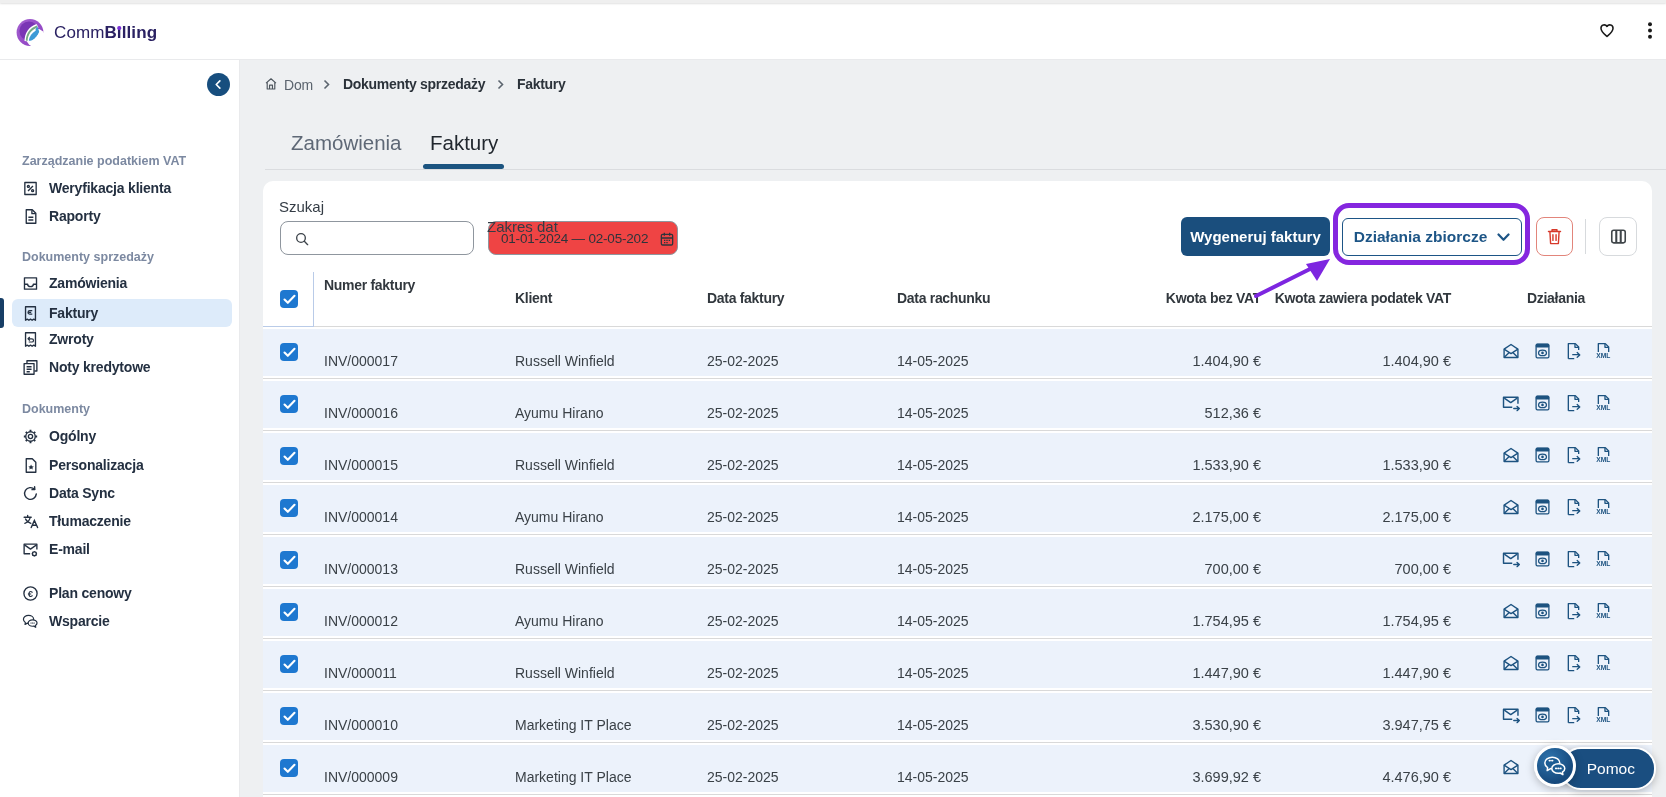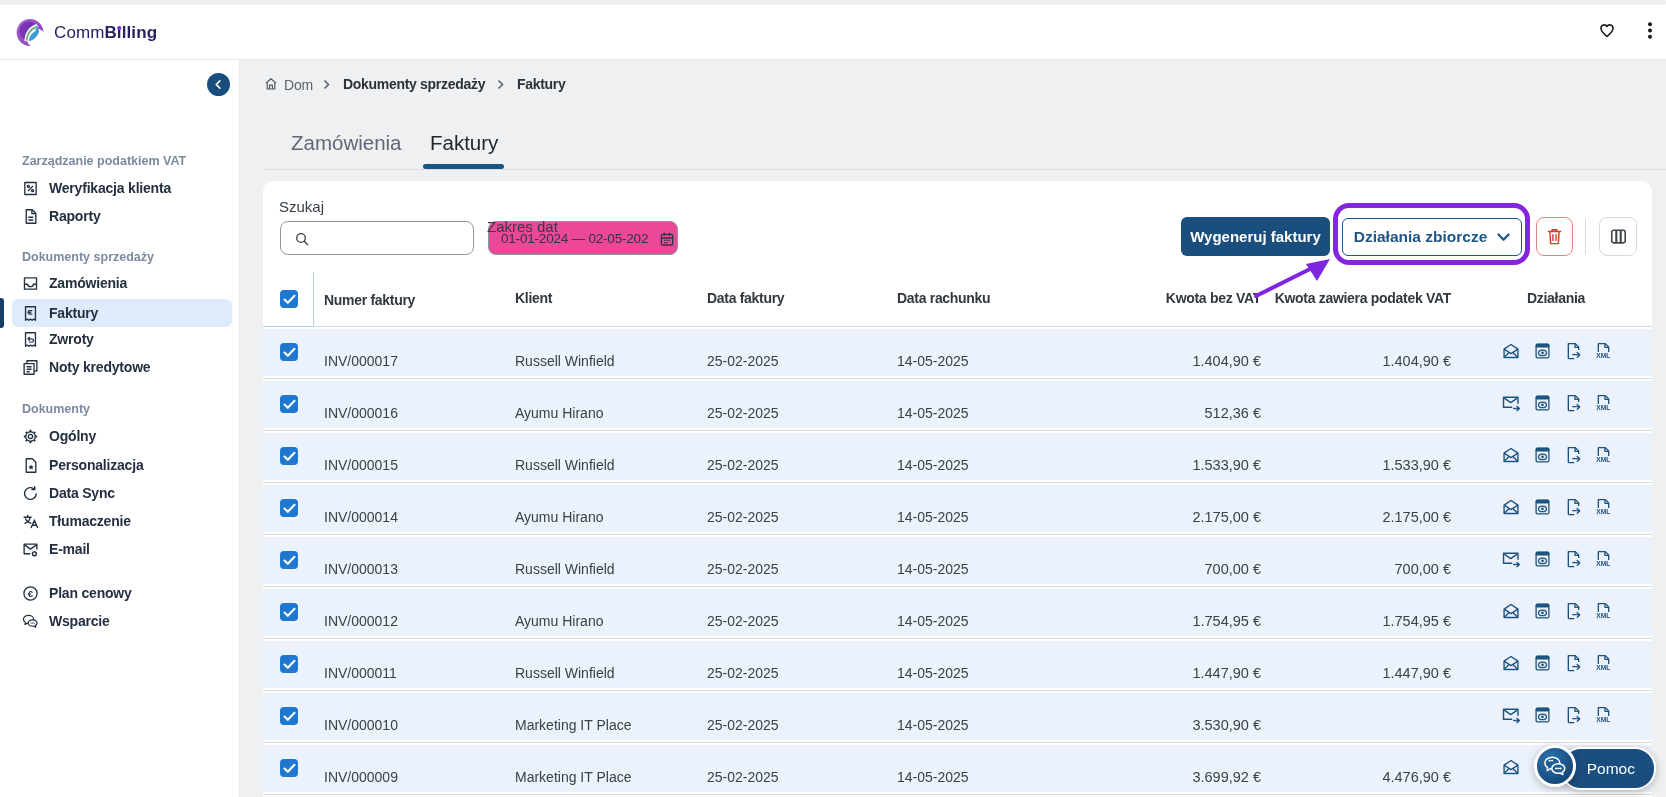--- a/index.html
+++ b/index.html
@@ -26,21 +26,21 @@
 .crumb { position:absolute; font-size:14px; letter-spacing:-0.2px; color:#5b646e; }
 .crumbb { position:absolute; font-size:14px; font-weight:700; letter-spacing:-0.3px; color:#2b323a; }
 
 #tab1 { position:absolute; left:291px; top:131px; font-size:20.5px; color:#5e6876; }
 #tab2 { position:absolute; left:430px; top:131px; font-size:20.5px; color:#21272e; }
 #tabline { position:absolute; left:423px; top:164px; width:81px; height:4.5px; background:#1b5480; border-radius:2.5px; z-index:3; }
 
 #card { position:absolute; left:263px; top:181px; width:1389px; height:616px; background:#fff; border-radius:10px 10px 0 0; }
 .flabel { position:absolute; font-size:15px; color:#343c45; }
 #searchbox { position:absolute; left:280px; top:221px; width:194px; height:34px; border:1px solid #8f969e; border-radius:8px; background:#fff; }
-#datebox { position:absolute; left:488px; top:221px; width:190px; height:34px; border:1px solid #8f969e; border-radius:8px; background:#ec4899; font-size:13.5px; letter-spacing:-0.2px; color:#2e343b; display:flex; align-items:center; padding-left:12px; }
+#datebox { position:absolute; left:488px; top:221px; width:190px; height:34px; border:1px solid #8f969e; border-radius:8px; background:#ef4444; font-size:13.5px; letter-spacing:-0.2px; color:#2e343b; display:flex; align-items:center; padding-left:12px; }
 #btn-gen { position:absolute; left:1181px; top:217px; width:149px; height:39px; background:#1a4e7d; border-radius:6px; color:#fff; font-size:15px; font-weight:700; display:flex; align-items:center; justify-content:center; }
 #btn-bulk { position:absolute; left:1342px; top:218px; width:180px; height:38px; background:#fff; border:1.5px solid #1d5586; border-radius:6px; color:#1d5586; font-size:15.5px; font-weight:700; display:flex; align-items:center; justify-content:center; gap:10px; }
 #purpbox { position:absolute; left:1333px; top:203px; width:197px; height:62px; border:5px solid #8526df; border-radius:16px; z-index:5; }
 #btn-trash { position:absolute; left:1536px; top:217px; width:37px; height:39px; background:#fff; border:1px solid #e2857b; border-radius:8px; display:flex; align-items:center; justify-content:center; }
 #vdiv { position:absolute; left:1585px; top:219px; width:1px; height:35px; background:#d7dadd; }
 #btn-cols { position:absolute; left:1599px; top:217px; width:38px; height:39px; background:#fff; border:1px solid #d7dadd; border-radius:8px; display:flex; align-items:center; justify-content:center; }
 
 .th { position:absolute; font-size:14px; font-weight:700; letter-spacing:-0.3px; color:#32383e; white-space:nowrap; }
 #headcell { position:absolute; left:263px; top:272px; width:51px; height:55px; border-right:1px solid #b9cbe8; border-bottom:1px solid #b9cbe8; }
 #headline { position:absolute; left:314px; top:326px; width:1338px; height:1px; background:#d9d9d9; }
@@ -290,21 +290,21 @@
     </svg>
   </div>
 
 <div id="headcell"></div>
 <div id="headline"></div>
 <div class="cb abs" style="left:280px;top:290px;">
     <svg width="13" height="11" viewBox="0 0 13 11" fill="none" stroke="#fff" stroke-width="2.1" stroke-linecap="round" stroke-linejoin="round">
       <path d="M1.5 5.5 L4.8 8.8 L11.5 1.8"></path>
     </svg>
   </div>
-<div class="th" style="left:324px;top:292px;">Numer faktury</div>
+<div class="th" style="left:324px;top:277px;">Numer faktury</div>
 <div class="th" style="left:515px;top:290px;">Klient</div>
 <div class="th" style="left:707px;top:290px;">Data faktury</div>
 <div class="th" style="left:897px;top:290px;">Data rachunku</div>
 <div class="th" style="right:405px;top:290px;">Kwota bez VAT</div>
 <div class="th" style="right:215px;top:290px;">Kwota zawiera podatek VAT</div>
 <div class="th" style="left:1527px;top:290px;">Działania</div>
 
 <div id="tbody"></div>
 <div id="rows">
     <div class="row" style="top:329px">
@@ -569,20 +569,21 @@
     <div class="cb">
         <svg width="13" height="11" viewBox="0 0 13 11" fill="none" stroke="#fff" stroke-width="2.1" stroke-linecap="round" stroke-linejoin="round">
           <path d="M1.5 5.5 L4.8 8.8 L11.5 1.8"></path>
         </svg>
       </div>
     <div class="cell" style="left:61px;">INV/000010</div>
     <div class="cell" style="left:252px;">Marketing IT Place</div>
     <div class="cell" style="left:444px;">25-02-2025</div>
     <div class="cell" style="left:634px;">14-05-2025</div>
     <div class="cell cellr amt" style="left:850px;width:148px;">3.530,90 €</div>
+    <div class="cell cellr amt" style="left:1040px;width:148px;">3.947,75 €</div>
     <div class="acticons">
         <span class="ai" style="left:1239px"><svg width="19" height="17" viewBox="0 0 25 22" fill="none" stroke="#1d5380" stroke-width="1.9" stroke-linejoin="round">
             <path d="M21 12 V3.5 H2 V16.5 H13.5"></path>
             <path d="M3 4.5 L11.5 10.5 L20 4.5"></path>
             <path d="M15.5 18.3 H22.3 M19.8 15.5 L22.8 18.3 L19.8 21.1" stroke-linecap="round" stroke-width="1.8"></path>
           </svg></span>
         <span class="ai" style="left:1272px"><svg width="15" height="16" viewBox="0 0 20 22" fill="none" stroke="#1d5380" stroke-width="1.8">
             <rect x="1.2" y="1.5" width="17.6" height="19" rx="1.8"></rect>
             <rect x="0.9" y="1.2" width="18.2" height="5" rx="1.8" fill="#1d5380" stroke="none"></rect>
             <ellipse cx="10" cy="13.6" rx="5.4" ry="3.7"></ellipse>

